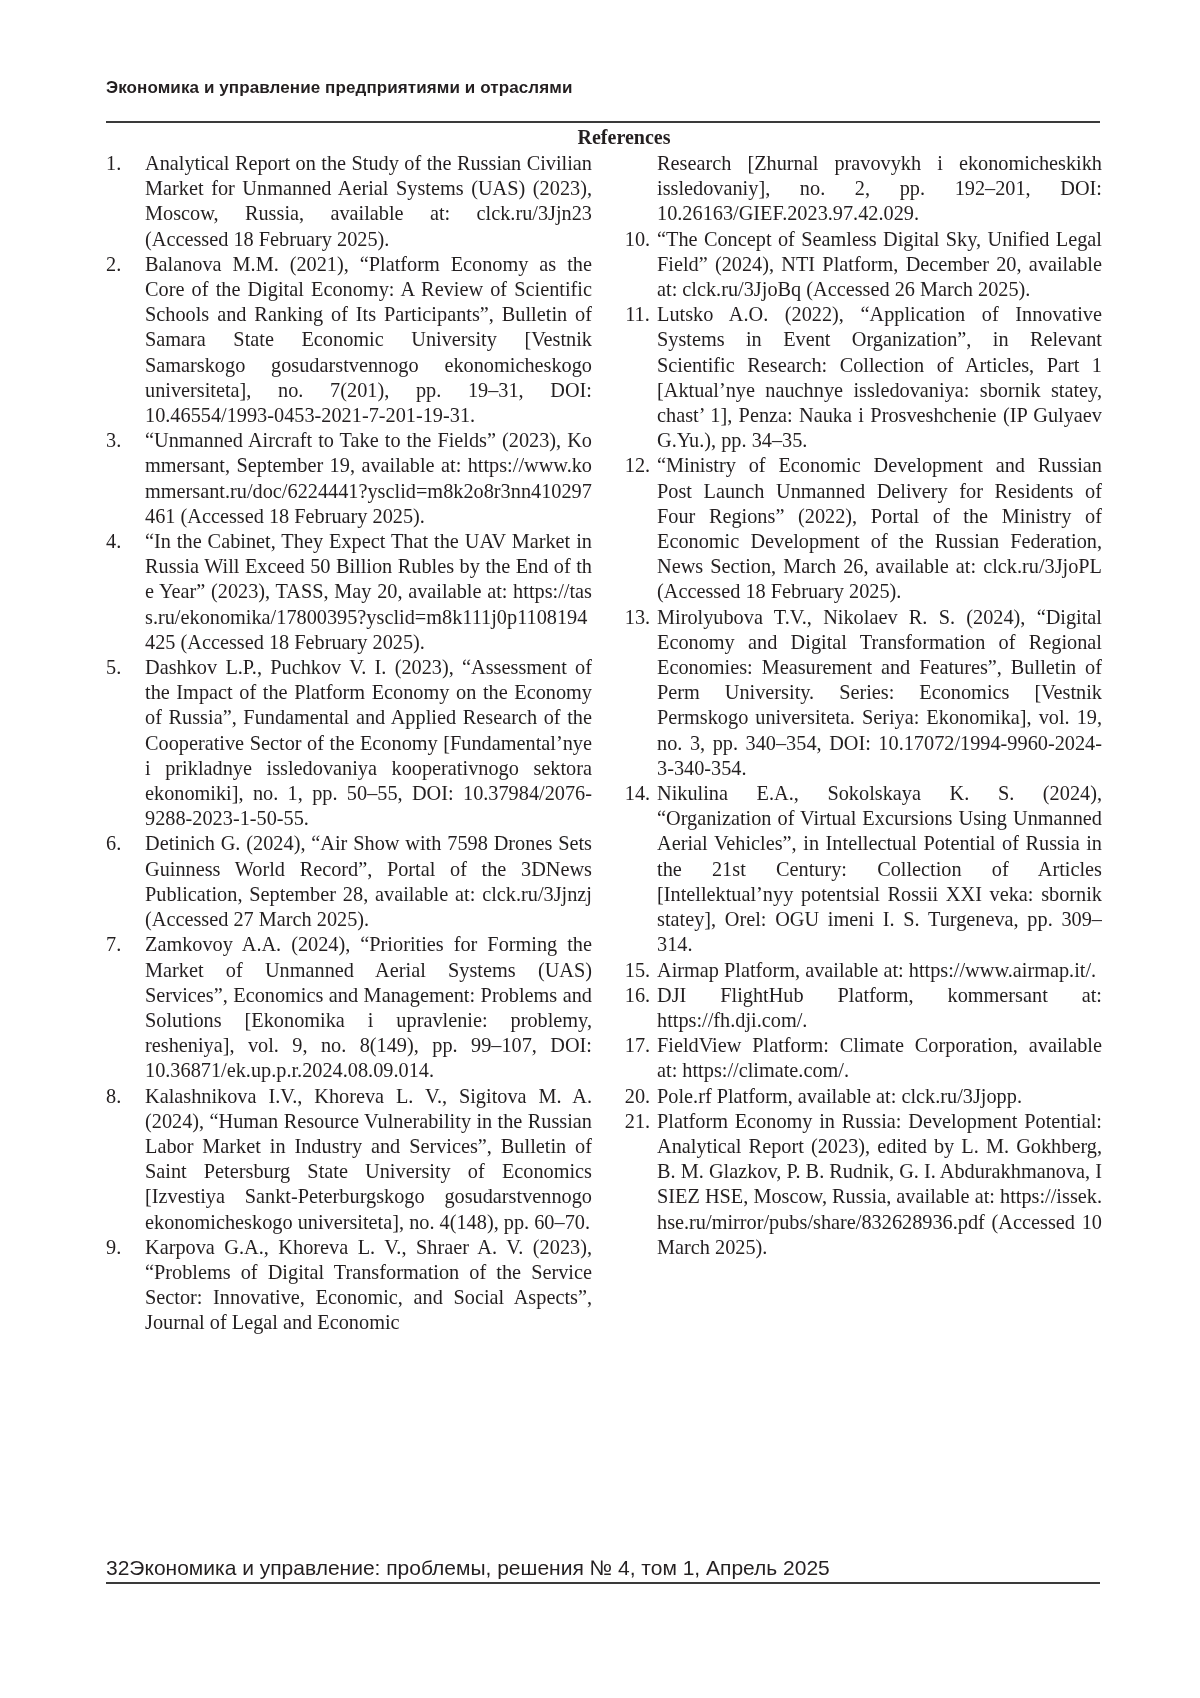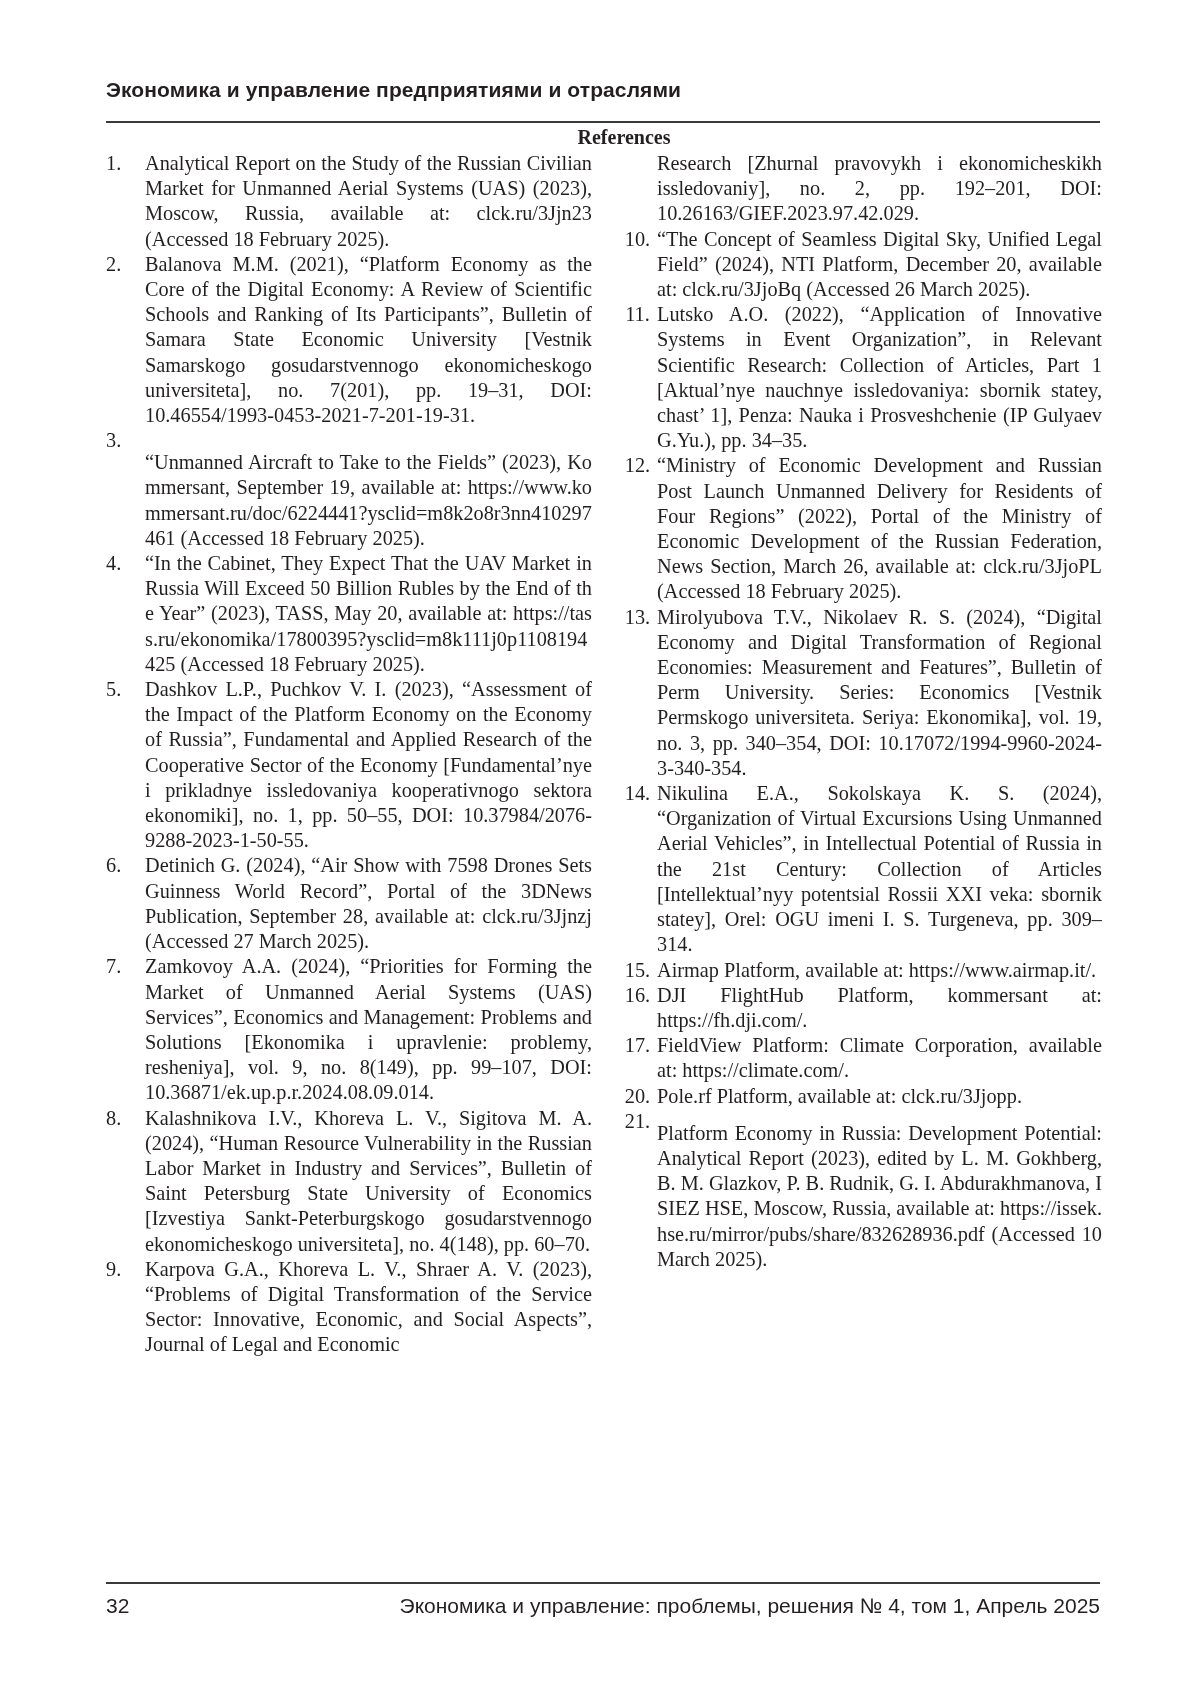--- a/index.html
+++ b/index.html
@@ -1,19 +1,19 @@
 <!DOCTYPE html>
 <html><head>
   <meta charset="utf-8">
   <style>
     html, body { margin: 0; padding: 0; background: #ffffff; }
     body { width: 1200px; height: 1698px; position: relative; overflow: hidden; color: #231f20; }
     .running-head {
       position: absolute; left: 106px; top: 78px;
-      font-family: "Liberation Sans", sans-serif; font-weight: bold; font-size: 21px;
+      font-family: "Liberation Sans", sans-serif; font-weight: bold; font-size: 17px;
       letter-spacing: 0.1px; color: #231f20;
     }
     .rule { position: absolute; left: 106px; width: 994px; height: 2px; background: #3a3a3a; }
     .rule.top { top: 121px; }
     .rule.bottom { top: 1582px; }
     .refs-title {
       position: absolute; top: 126px; left: 0; width: 1248px; text-align: center;
       font-family: "Liberation Serif", serif; font-weight: bold; font-size: 20px;
     }
     .col {
@@ -21,23 +21,23 @@
       font-family: "Liberation Serif", serif; font-size: 20.3px; line-height: 25.2px;
     }
     .col.left { left: 106px; width: 486px; }
     .col.right { left: 618px; width: 484px; }
     .ref { display: flex; }
     .ref .num { flex: 0 0 39px; text-align: left; }
     .col.right .ref .num { flex: 0 0 39px; text-align: center; }
     .ref .txt { flex: 1; text-align: justify; text-align-last: left; }
     .cont { padding-left: 39px; text-align: justify; }
     .footer {
-      position: absolute; top: 1594px; left: 106px; width: 994px;
+      position: absolute; top: 1556px; left: 106px; width: 994px;
       font-family: "Liberation Sans", sans-serif; font-size: 21px;
-      display: flex; justify-content: space-between; color: #231f20;
+      display: flex; color: #231f20;
     }
   </style>
 </head>
 <body>
 
 <div class="running-head">Экономика и управление предприятиями и отраслями</div>
 <div class="rule top"></div>
 
 <div class="refs-title">References</div>
 
@@ -45,21 +45,21 @@
   <div class="ref">
       <span class="num">1.</span>
       <span class="txt">Analytical Report on the Study of the Russian Civilian Market for Unmanned Aerial Systems (UAS) (2023), Moscow, Russia, available at: clck.ru/3Jjn23 (Accessed 18 February 2025).</span>
     </div>
   <div class="ref">
       <span class="num">2.</span>
       <span class="txt">Balanova M.M. (2021), “Platform Economy as the Core of the Digital Economy: A Review of Scientific Schools and Ranking of Its Participants”, Bulletin of Samara State Economic University [Vestnik Samarskogo gosudarstvennogo ekonomicheskogo universiteta], no. 7(201), pp. 19–31, DOI: 10.46554/1993-0453-2021-7-201-19-31.</span>
     </div>
   <div class="ref">
       <span class="num">3.</span>
-      <span class="txt" style="word-break: break-all; margin-top: 22px;">“Unmanned Aircraft to Take to the Fields” (2023), Kommersant, September 19, available at: https://www.kommersant.ru/doc/6224441?ysclid=m8k2o8r3nn410297461 (Accessed 18 February 2025).</span>
+      <span class="txt" style="word-break: break-all;">“Unmanned Aircraft to Take to the Fields” (2023), Kommersant, September 19, available at: https://www.kommersant.ru/doc/6224441?ysclid=m8k2o8r3nn410297461 (Accessed 18 February 2025).</span>
     </div>
   <div class="ref">
       <span class="num">4.</span>
       <span class="txt" style="word-break: break-all;">“In the Cabinet, They Expect That the UAV Market in Russia Will Exceed 50 Billion Rubles by the End of the Year” (2023), TASS, May 20, available at: https://tass.ru/ekonomika/17800395?ysclid=m8k111j0p1108194425 (Accessed 18 February 2025).</span>
     </div>
   <div class="ref">
       <span class="num">5.</span>
       <span class="txt">Dashkov L.P., Puchkov V. I. (2023), “Assessment of the Impact of the Platform Economy on the Economy of Russia”, Fundamental and Applied Research of the Cooperative Sector of the Economy [Fundamental’nye i prikladnye issledovaniya kooperativnogo sektora ekonomiki], no. 1, pp. 50–55, DOI: 10.37984/2076-9288-2023-1-50-55.</span>
     </div>
   <div class="ref">
@@ -113,21 +113,21 @@
   <div class="ref">
       <span class="num">17.</span>
       <span class="txt">FieldView Platform: Climate Corporation, available at: https://climate.com/.</span>
     </div>
   <div class="ref">
       <span class="num">20.</span>
       <span class="txt">Pole.rf Platform, available at: clck.ru/3Jjopp.</span>
     </div>
   <div class="ref">
       <span class="num">21.</span>
-      <span class="txt" style="word-break: break-all; margin-top: 12px;">Platform Economy in Russia: Development Potential: Analytical Report (2023), edited by L. M. Gokhberg, B. M. Glazkov, P. B. Rudnik, G. I. Abdurakhmanova, ISIEZ HSE, Moscow, Russia, available at: https://issek.hse.ru/mirror/pubs/share/832628936.pdf (Accessed 10 March 2025).</span>
+      <span class="txt" style="word-break: break-all;">Platform Economy in Russia: Development Potential: Analytical Report (2023), edited by L. M. Gokhberg, B. M. Glazkov, P. B. Rudnik, G. I. Abdurakhmanova, ISIEZ HSE, Moscow, Russia, available at: https://issek.hse.ru/mirror/pubs/share/832628936.pdf (Accessed 10 March 2025).</span>
     </div>
 </div>
 
 <div class="rule bottom"></div>
 <div class="footer">
   <span>32</span>
   <span>Экономика и управление: проблемы, решения № 4, том 1, Апрель 2025</span>
 </div>
 
 </body></html>

